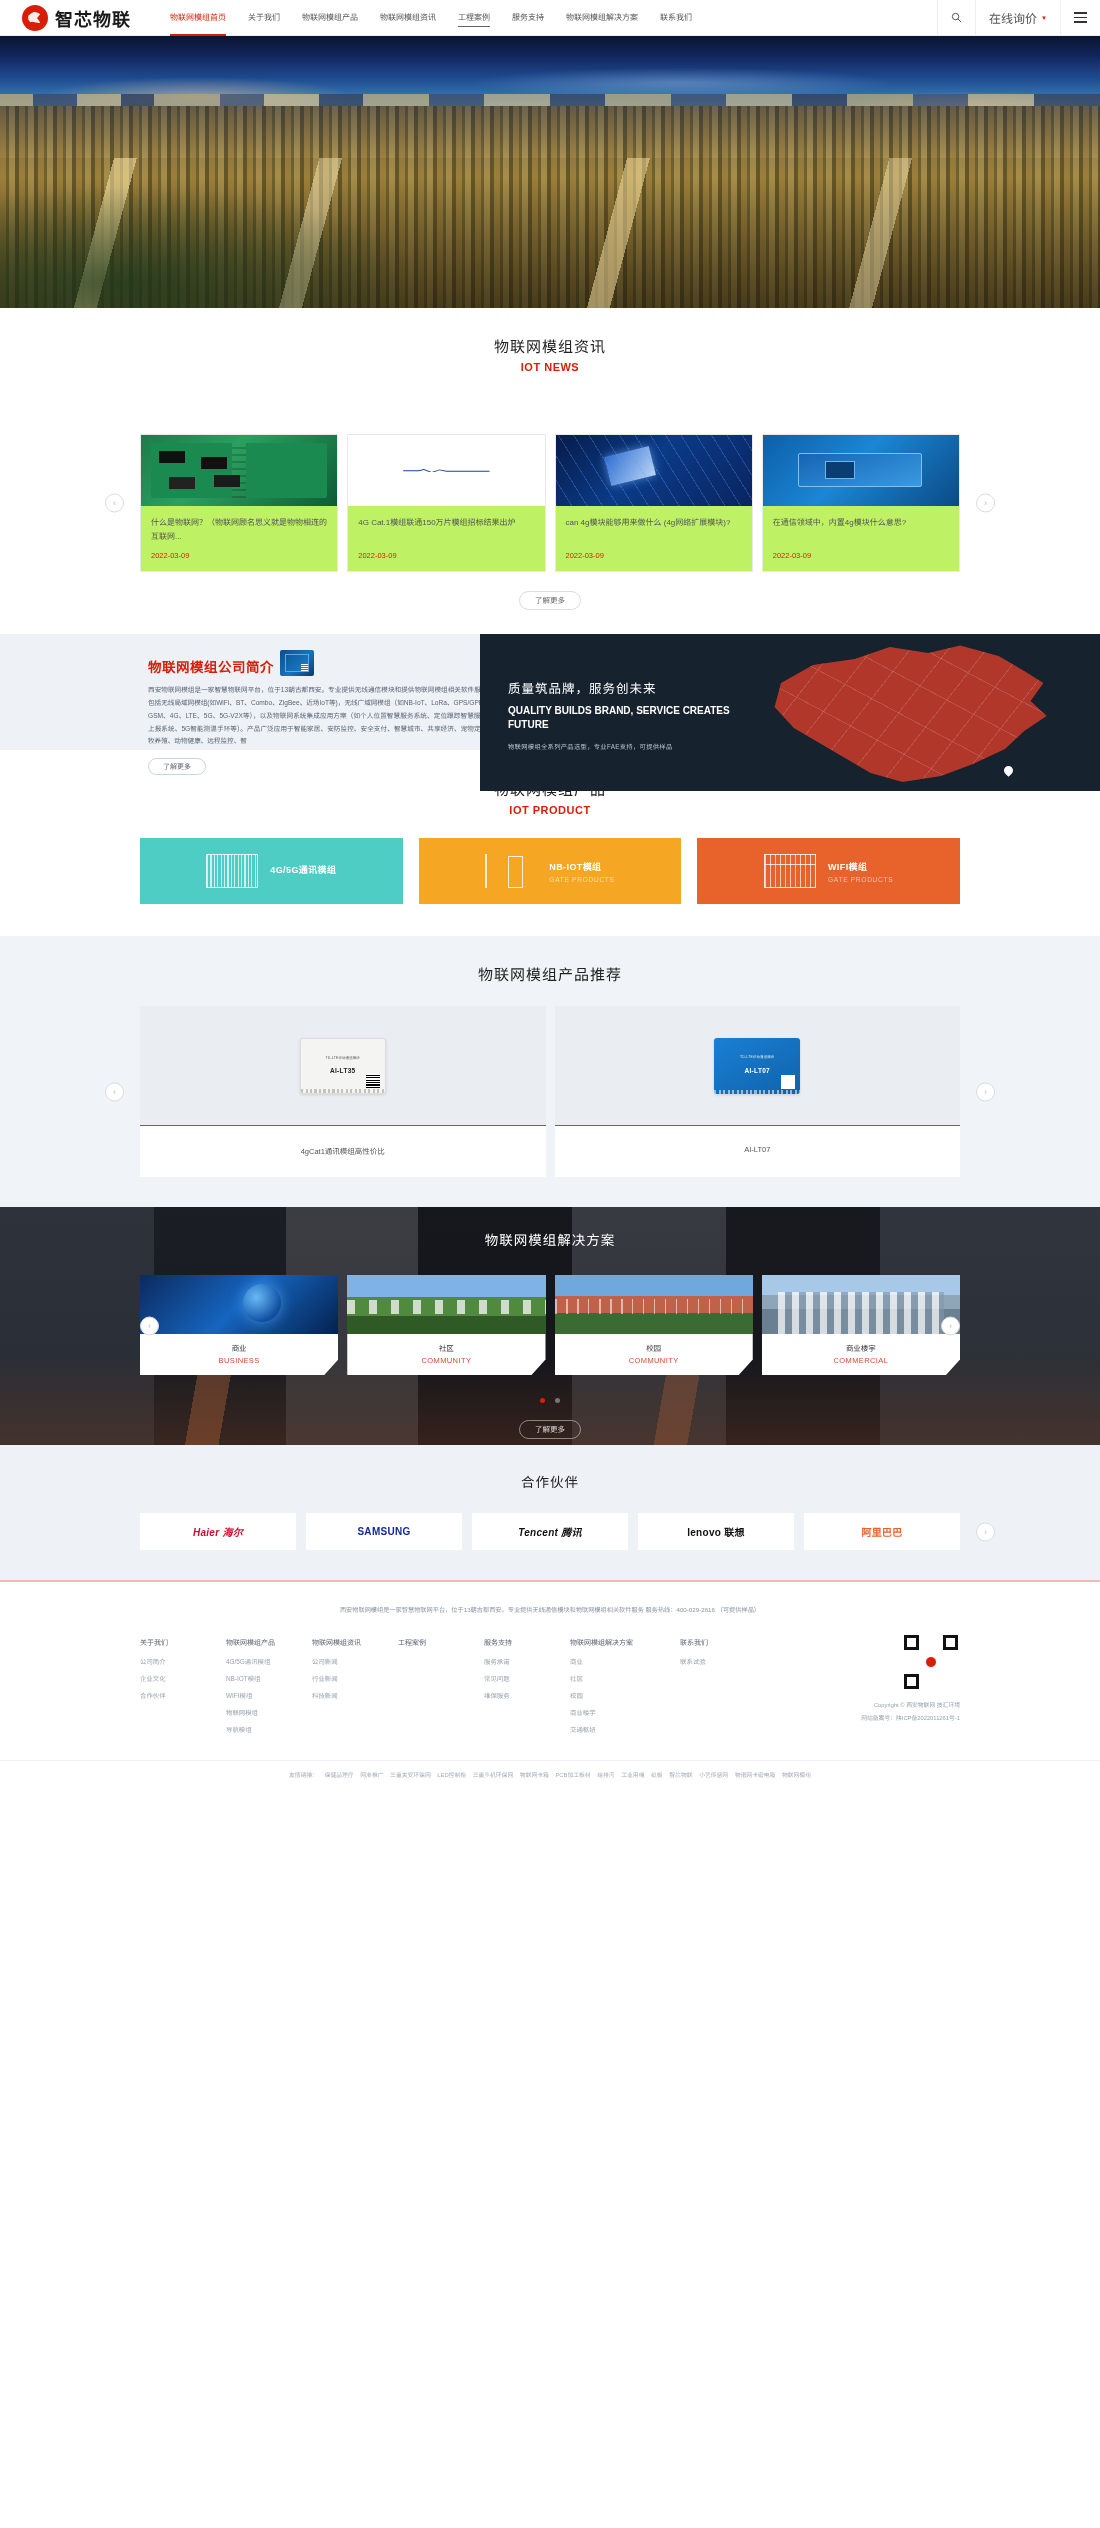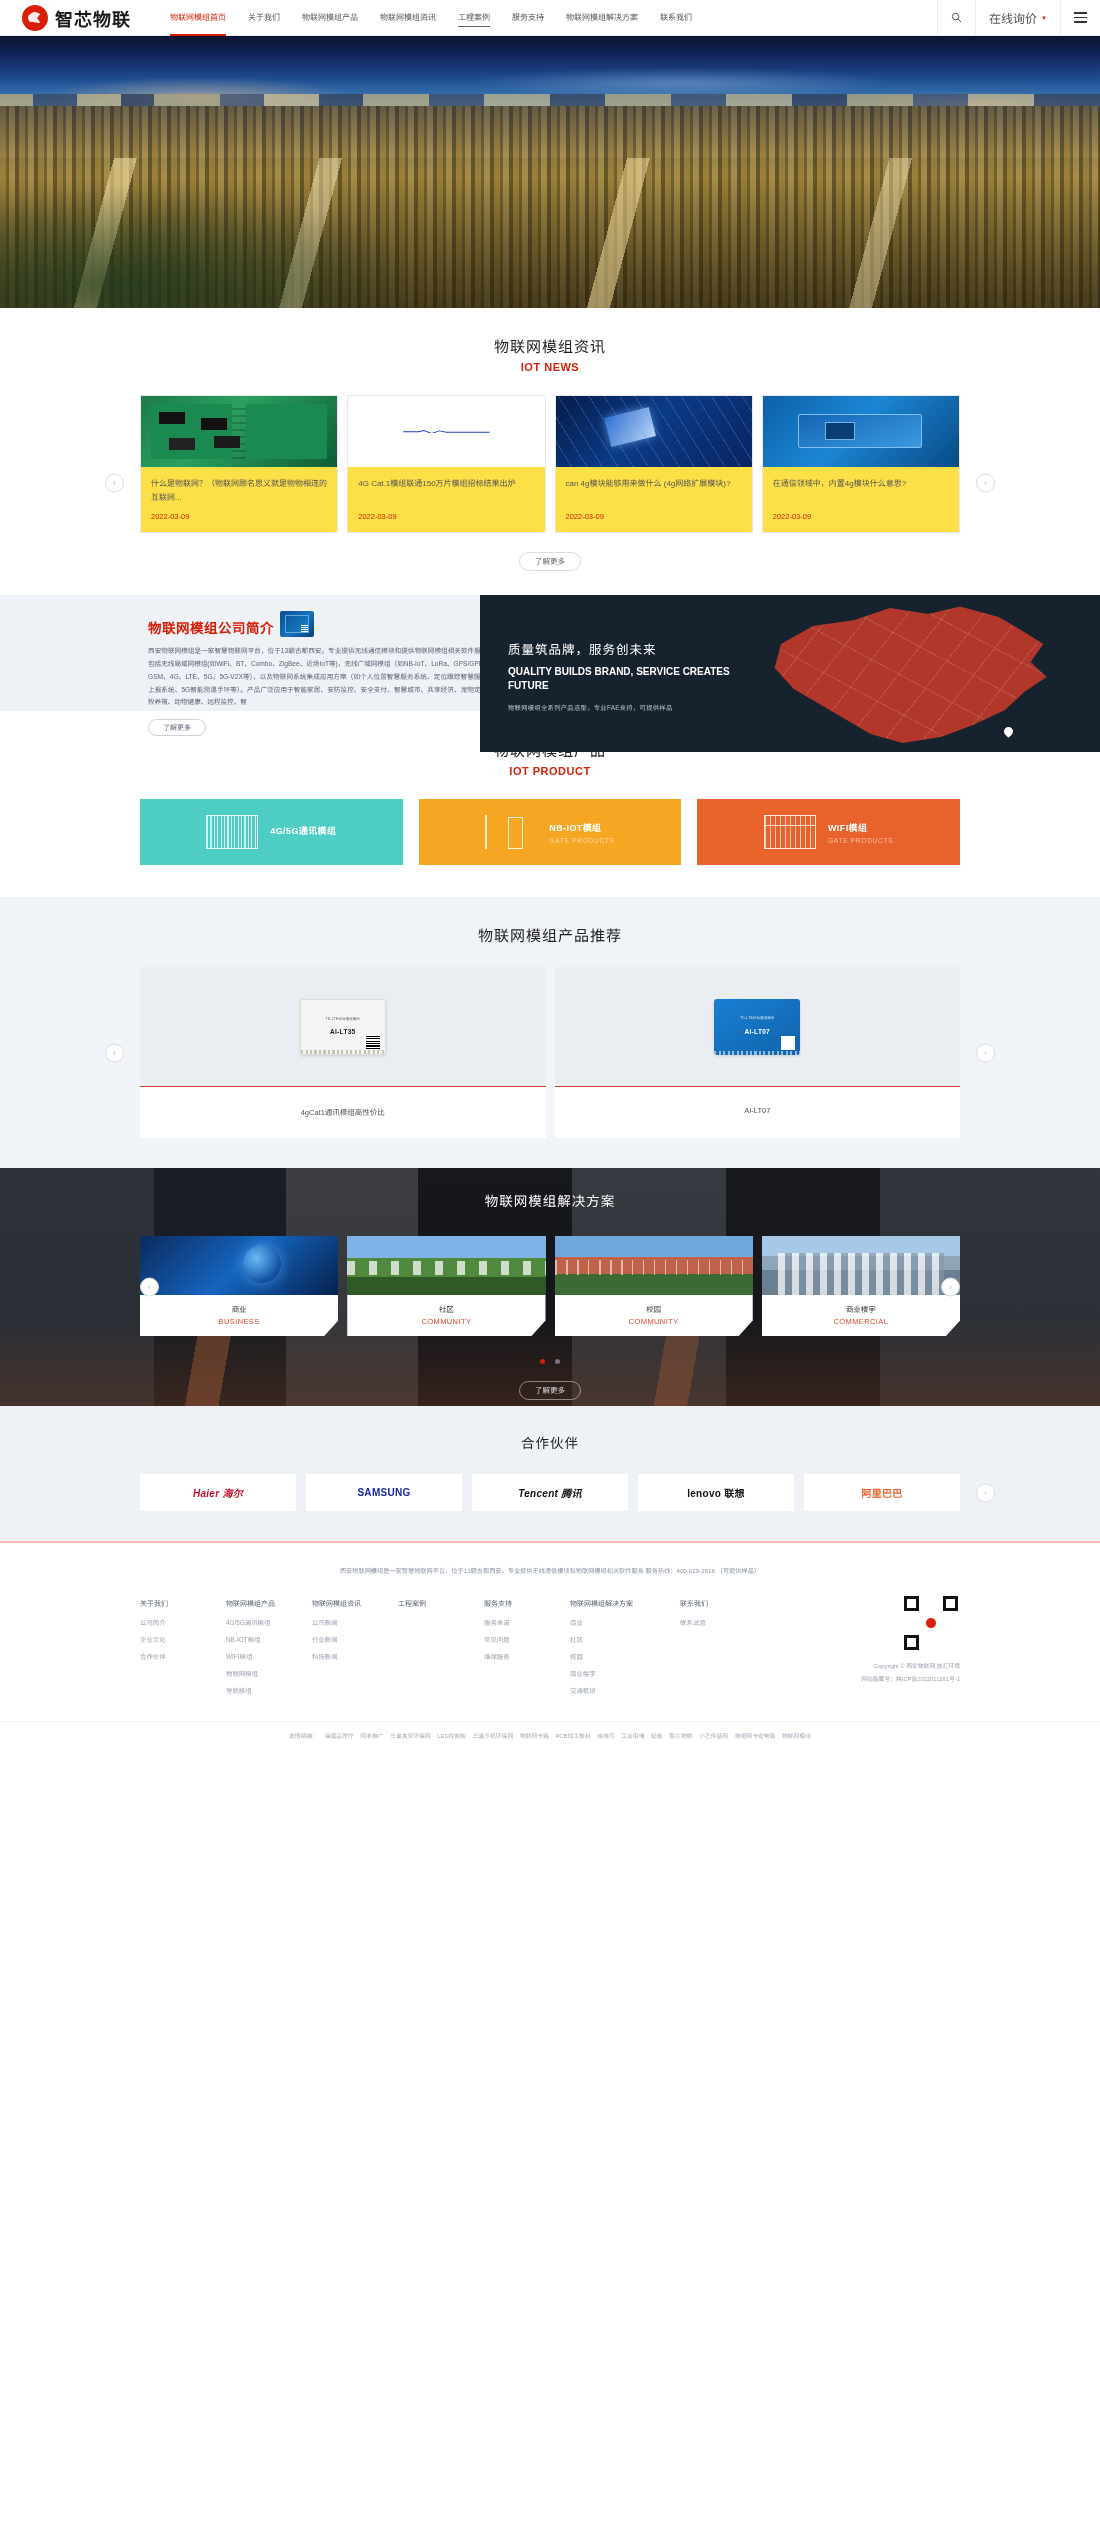--- a/index.html
+++ b/index.html
@@ -129,21 +129,21 @@
   
   .sec-title { text-align: center; }
   .sec-title .cn { font-size: 15px; color: #222; font-weight: normal; letter-spacing: 1px; }
   .sec-title .en { font-size: 11px; color: #d81e06; font-weight: bold; margin-top: 5px; letter-spacing: .5px; }
 
   
   .news-sec { padding: 27px 0 0; background: #fff; }
   .wrap { width: 820px; margin: 0 auto; position: relative; }
   .news-row { display: flex; gap: 9px; margin-top: 22px; }
   .news-card {
-    flex: 1; border: 1px solid #e9e9e9; background: #fde047; overflow: hidden; cursor: pointer;
+    flex: 1; border: 1px solid #e9e9e9; background: #bef264; overflow: hidden; cursor: pointer; margin-top: 39px;
   }
   .news-thumb { height: 71px; background: #f4f6fa; position: relative; overflow: hidden; }
   .thumb-a { background: linear-gradient(135deg,#1d7a4a 0%, #2aa05f 40%, #0e5c35 100%); }
   .thumb-a::before {
     content:""; position:absolute; inset:8px 10px;
     background:
       linear-gradient(to right, #1a8a50 0 46%, transparent 46% 54%, #1a8a50 54% 100%),
       repeating-linear-gradient(0deg, rgba(0,0,0,.18) 0 2px, transparent 2px 7px);
     border-radius:2px;
   }

